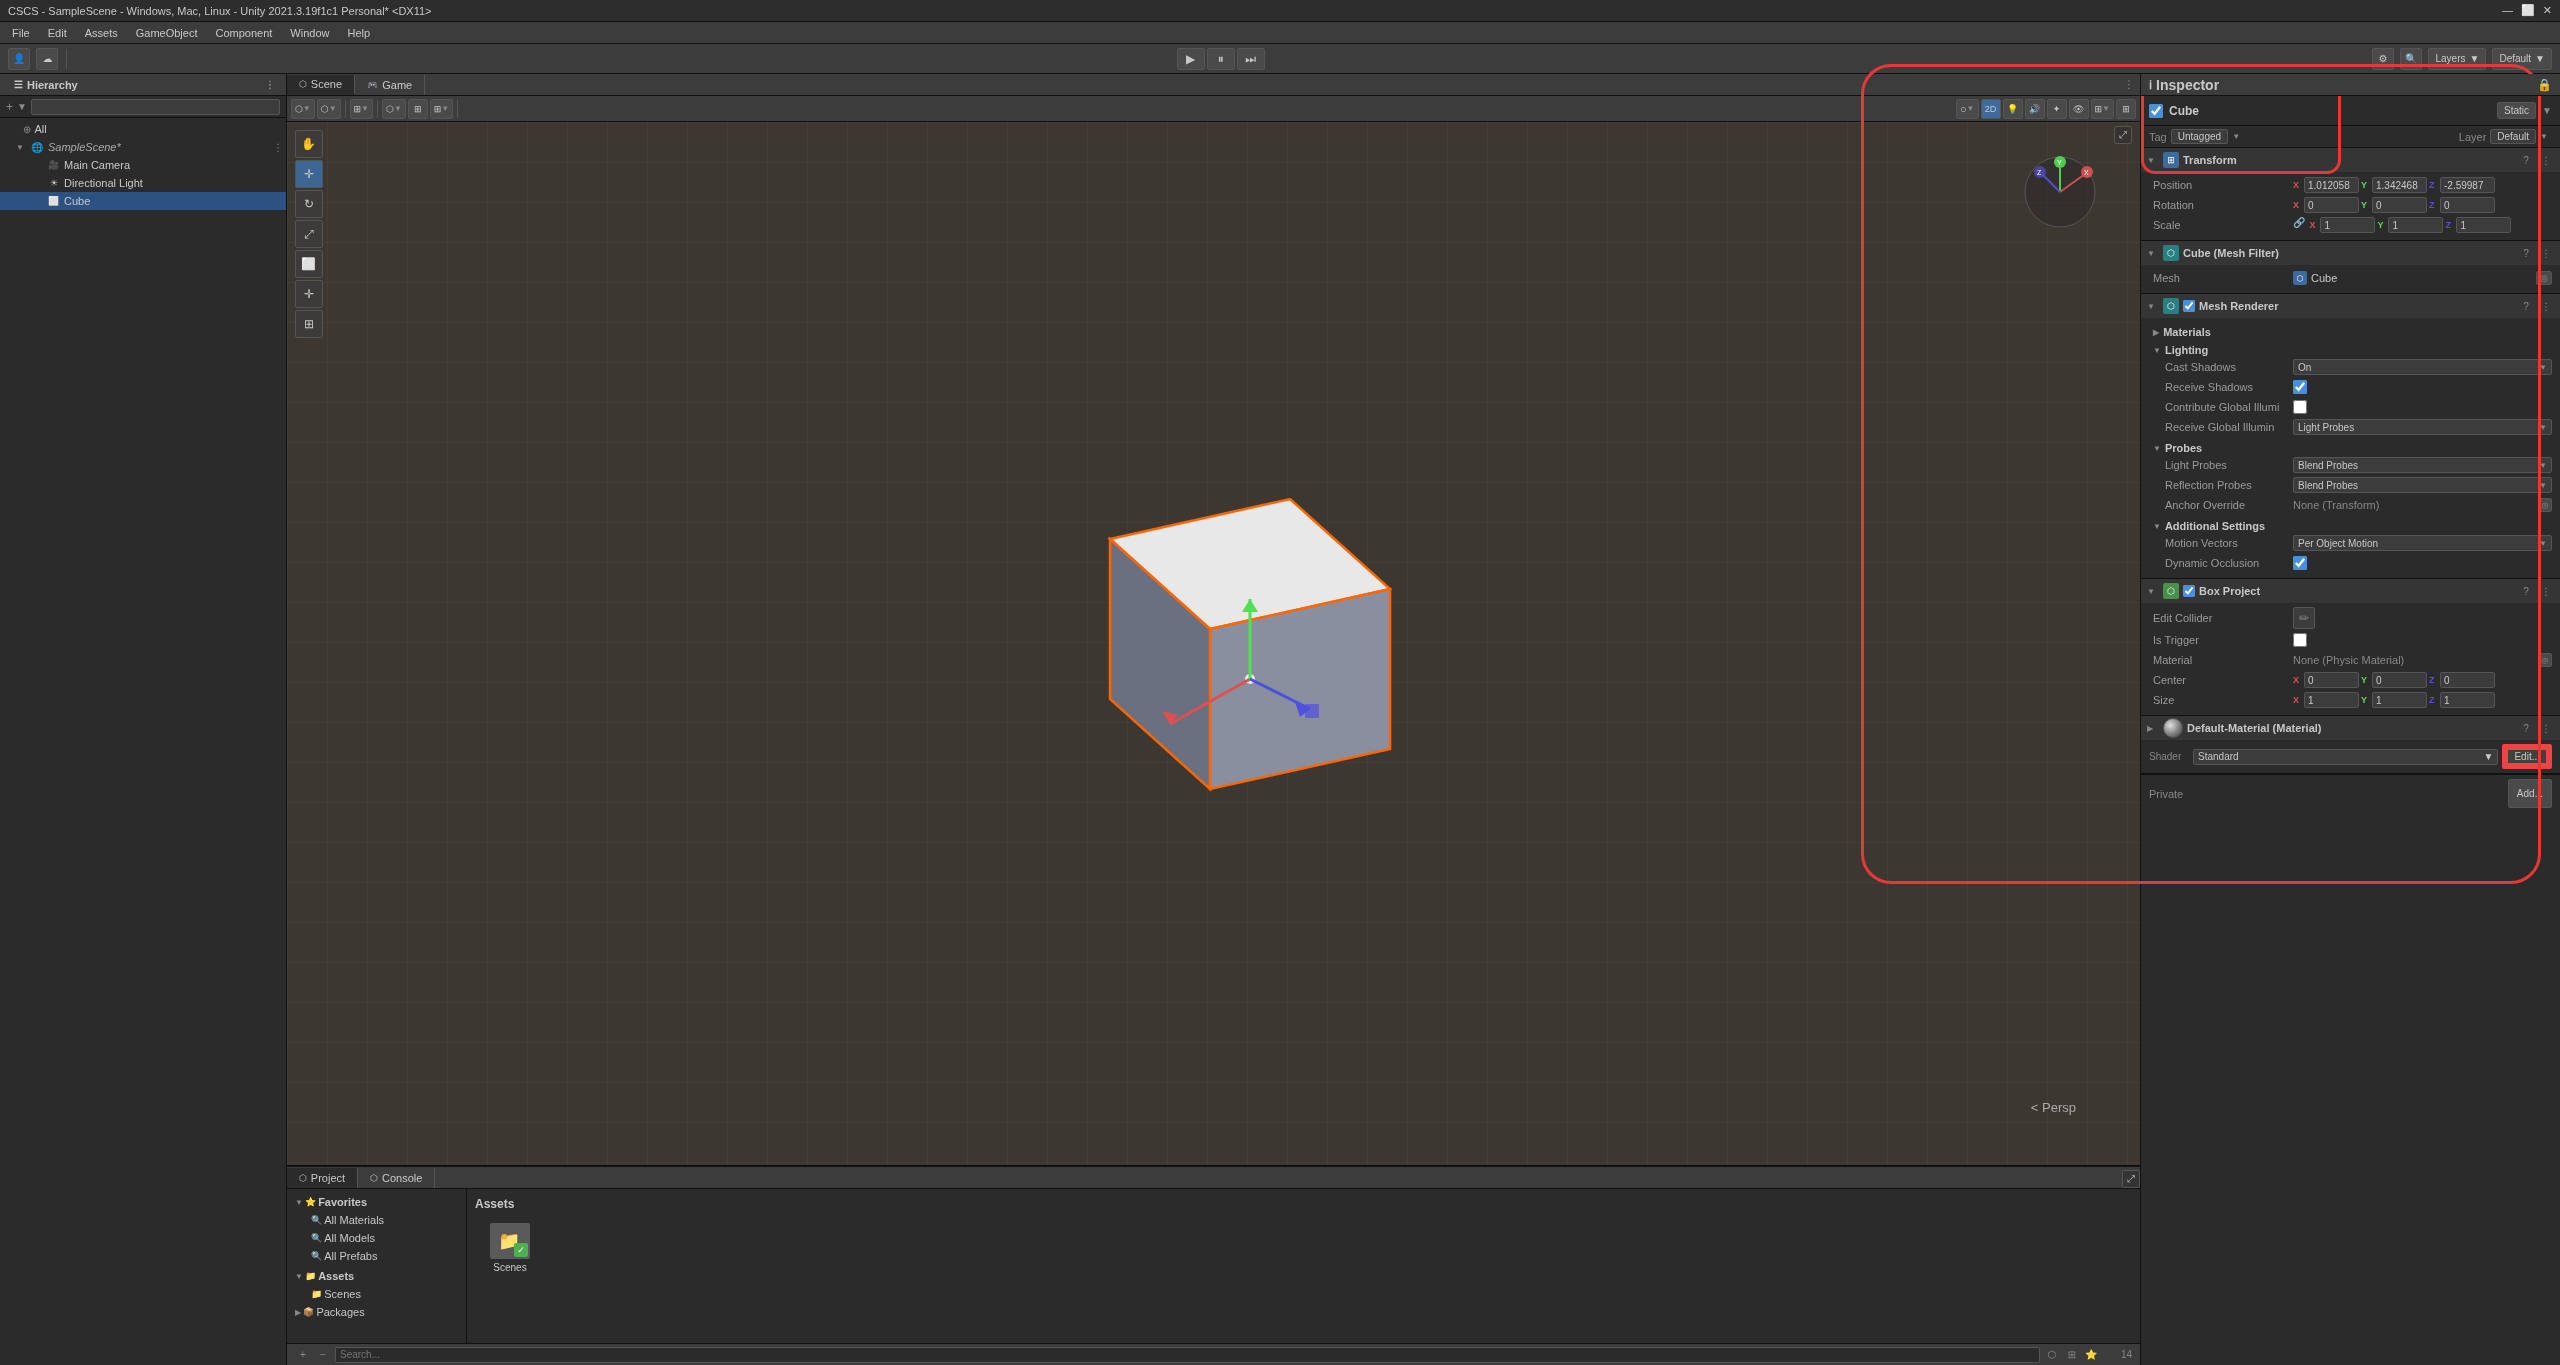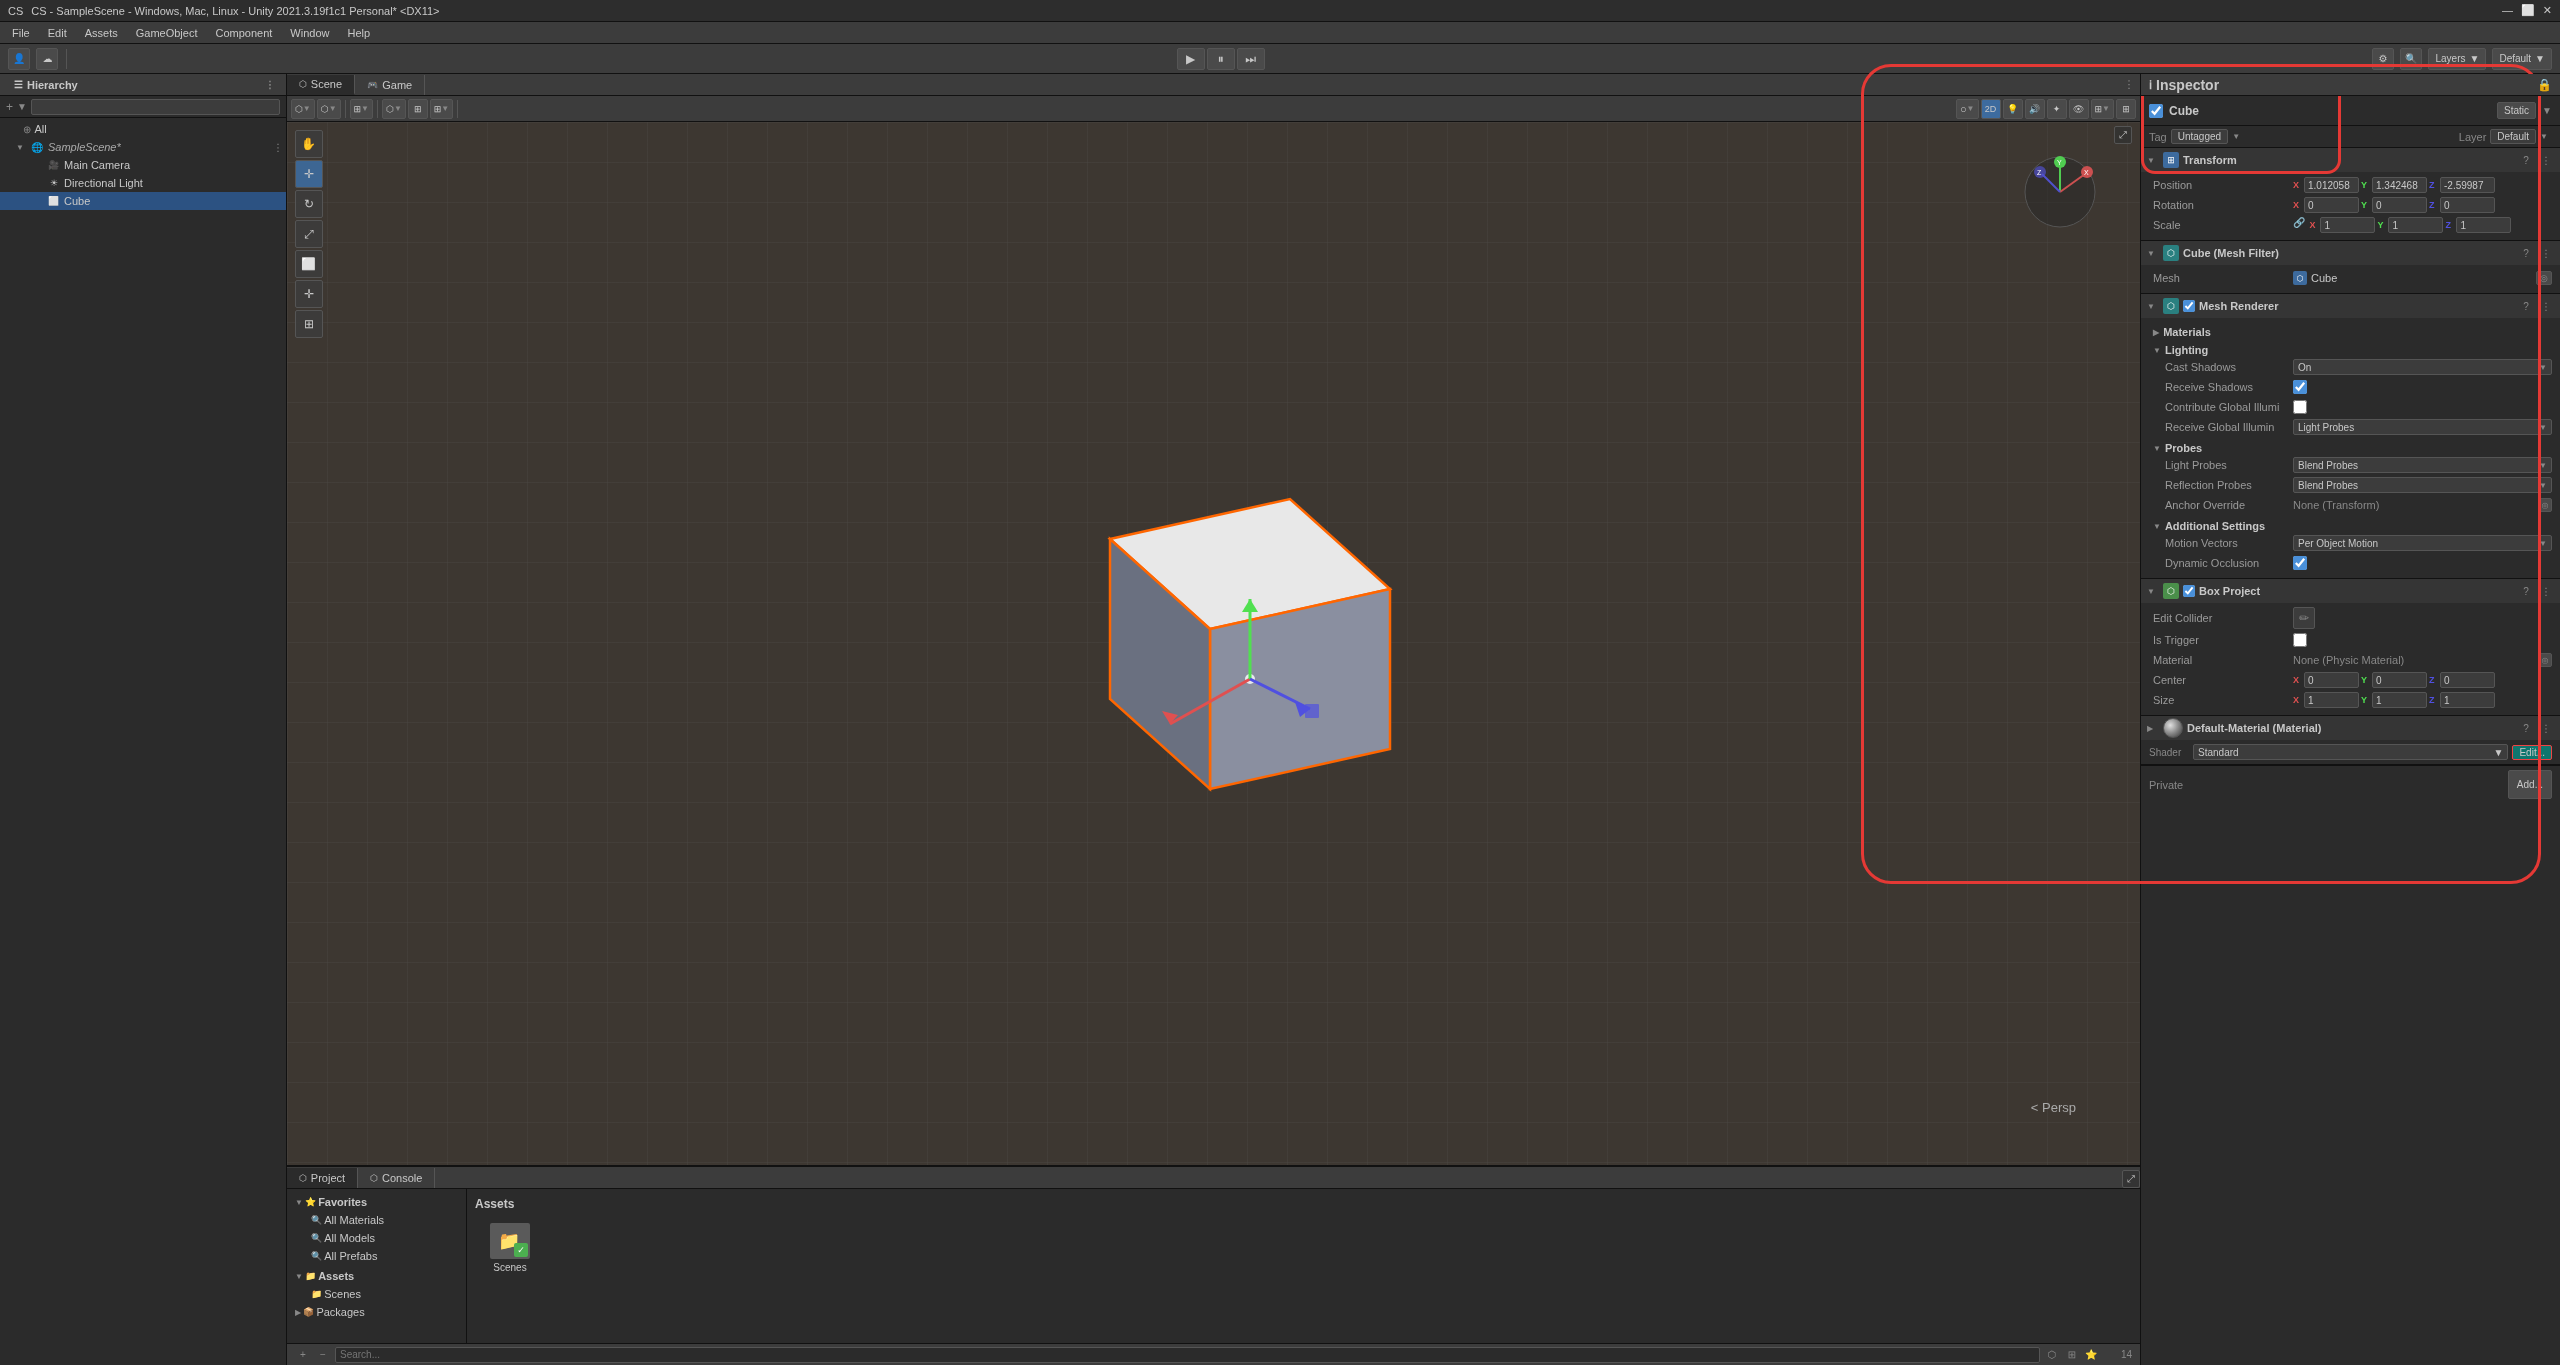--- a/index.html
+++ b/index.html
@@ -812,22 +812,22 @@
       font-size: 10px;
       color: #c8c8c8;
       padding: 0 4px;
       cursor: pointer;
       display: flex;
       align-items: center;
       justify-content: space-between;
     }
     .edit-btn {
       padding: 1px 6px;
-      background: #0f766e;
-      border: 1px solid #ef4444;
+      background: #404040;
+      border: 6px solid #ef4444;
       border-radius: 2px;
       font-size: 10px;
       color: #c8c8c8;
       cursor: pointer;
     }
 
     .private-section {
       padding: 4px 8px;
       display: flex;
       align-items: center;
@@ -918,21 +918,21 @@
       justify-content: center;
       font-size: 12px;
       color: #888;
       cursor: pointer;
     }
   </style>
 </head>
 <body>
 
 <div id="title-bar">
-  <span style="margin-right:8px;">CS</span>
+  <span style="">CS</span>
   <span>CS - SampleScene - Windows, Mac, Linux - Unity 2021.3.19f1c1 Personal* &lt;DX11&gt;</span>
   <div style="margin-left:auto;display:flex;gap:8px;">
     <span style="cursor:pointer;">—</span>
     <span style="cursor:pointer;">⬜</span>
     <span style="cursor:pointer;">✕</span>
   </div>
 </div>
 
 <div id="menu-bar">
   <div class="menu-item">File</div>

